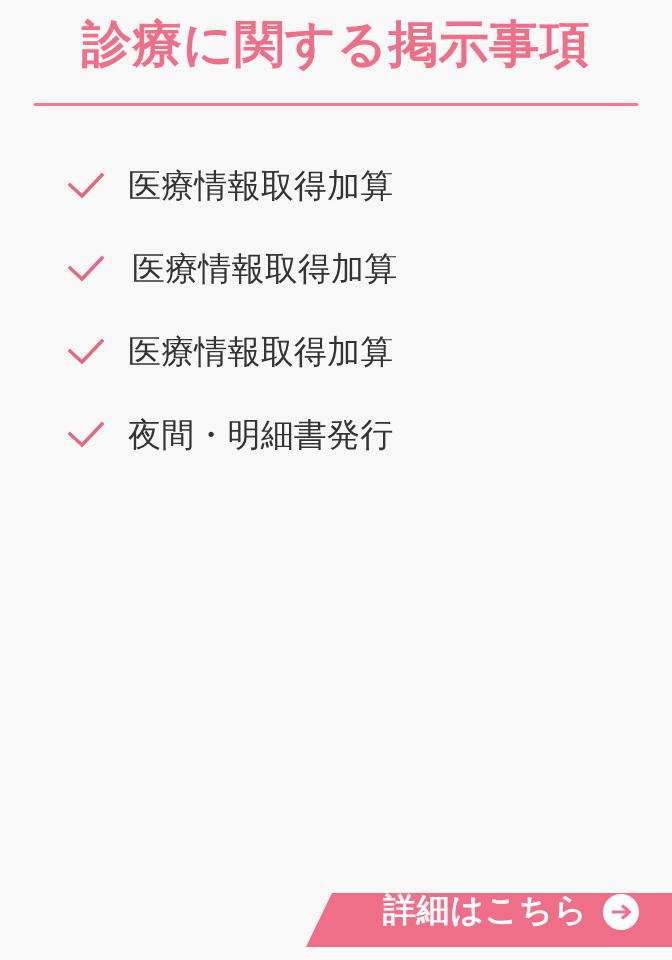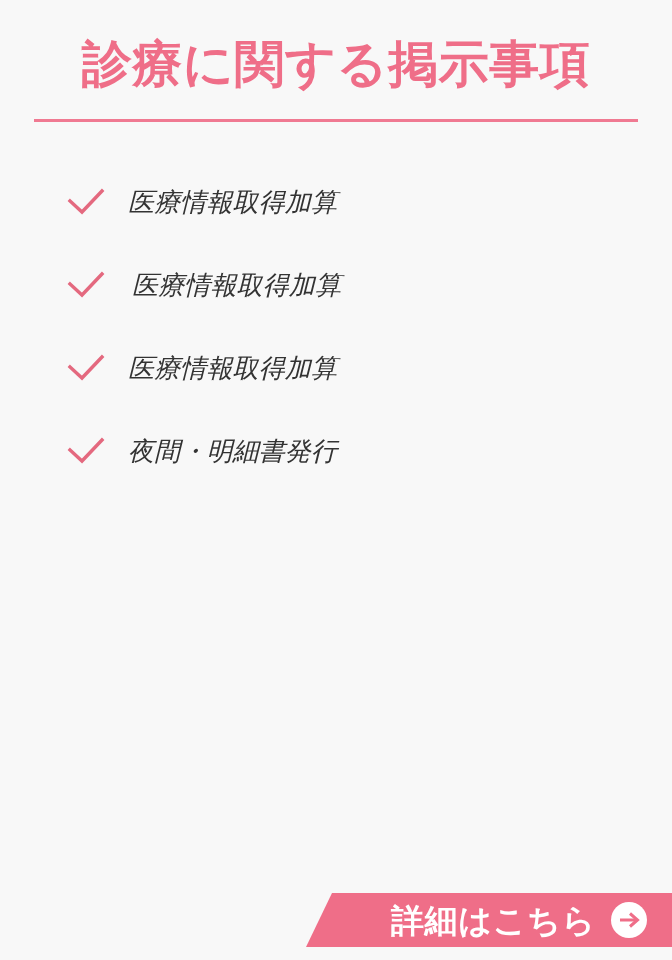--- a/index.html
+++ b/index.html
@@ -18,22 +18,23 @@
   .panel {
     position: absolute;
     inset: 0;
     background: #f8f8f8;
     display: flex;
     flex-direction: column;
   }
 
   
   .header {
-    padding-top: 36px;
+    padding-top: 20px;
     flex: 0 0 auto;
+    font-family: Liberation Mono, monospace;
   }
   .page-title {
     text-align: center;
     font-size: 50px;
     line-height: 1.12;
     font-weight: 700;
     color: #ef6e88;
     letter-spacing: 0.01em;
     margin: 0;
     padding: 0 20px;
@@ -64,51 +65,49 @@
     flex: 0 0 auto;
     width: 40px;
     height: 34px;
     margin-right: 22px;
     display: block;
   }
   .check-icon svg {
     display: block;
   }
   .item-label {
-    font-size: 26px;
+    font-size: 33px;
     line-height: 1;
     color: #333333;
     font-weight: 400;
     letter-spacing: 0.005em;
     white-space: nowrap;
-    font-style: italic;
   }
   
   .list-item.indent .item-label { padding-left: 4px; }
 
   
   .cta-wrap {
     position: absolute;
     left: 0;
     right: 0;
     bottom: 13px;
     height: 54px;
   }
   .cta-button {
     position: absolute;
     right: 0;
     top: 0;
     height: 54px;
     width: 366px;
     background: #ef6e88;
     border: 0;
-    padding: 0 24px 0 46px;
+    padding: 0 32px 0 46px;
     margin: 0;
     display: flex;
-    align-items: center;
     justify-content: flex-end;
     gap: 14px;
     cursor: pointer;
     clip-path: polygon(26px 0, 100% 0, 100% 100%, 0 100%);
     font-family: inherit;
   }
   .cta-label {
     color: #ffffff;
     font-size: 33px;
     font-weight: 700;

